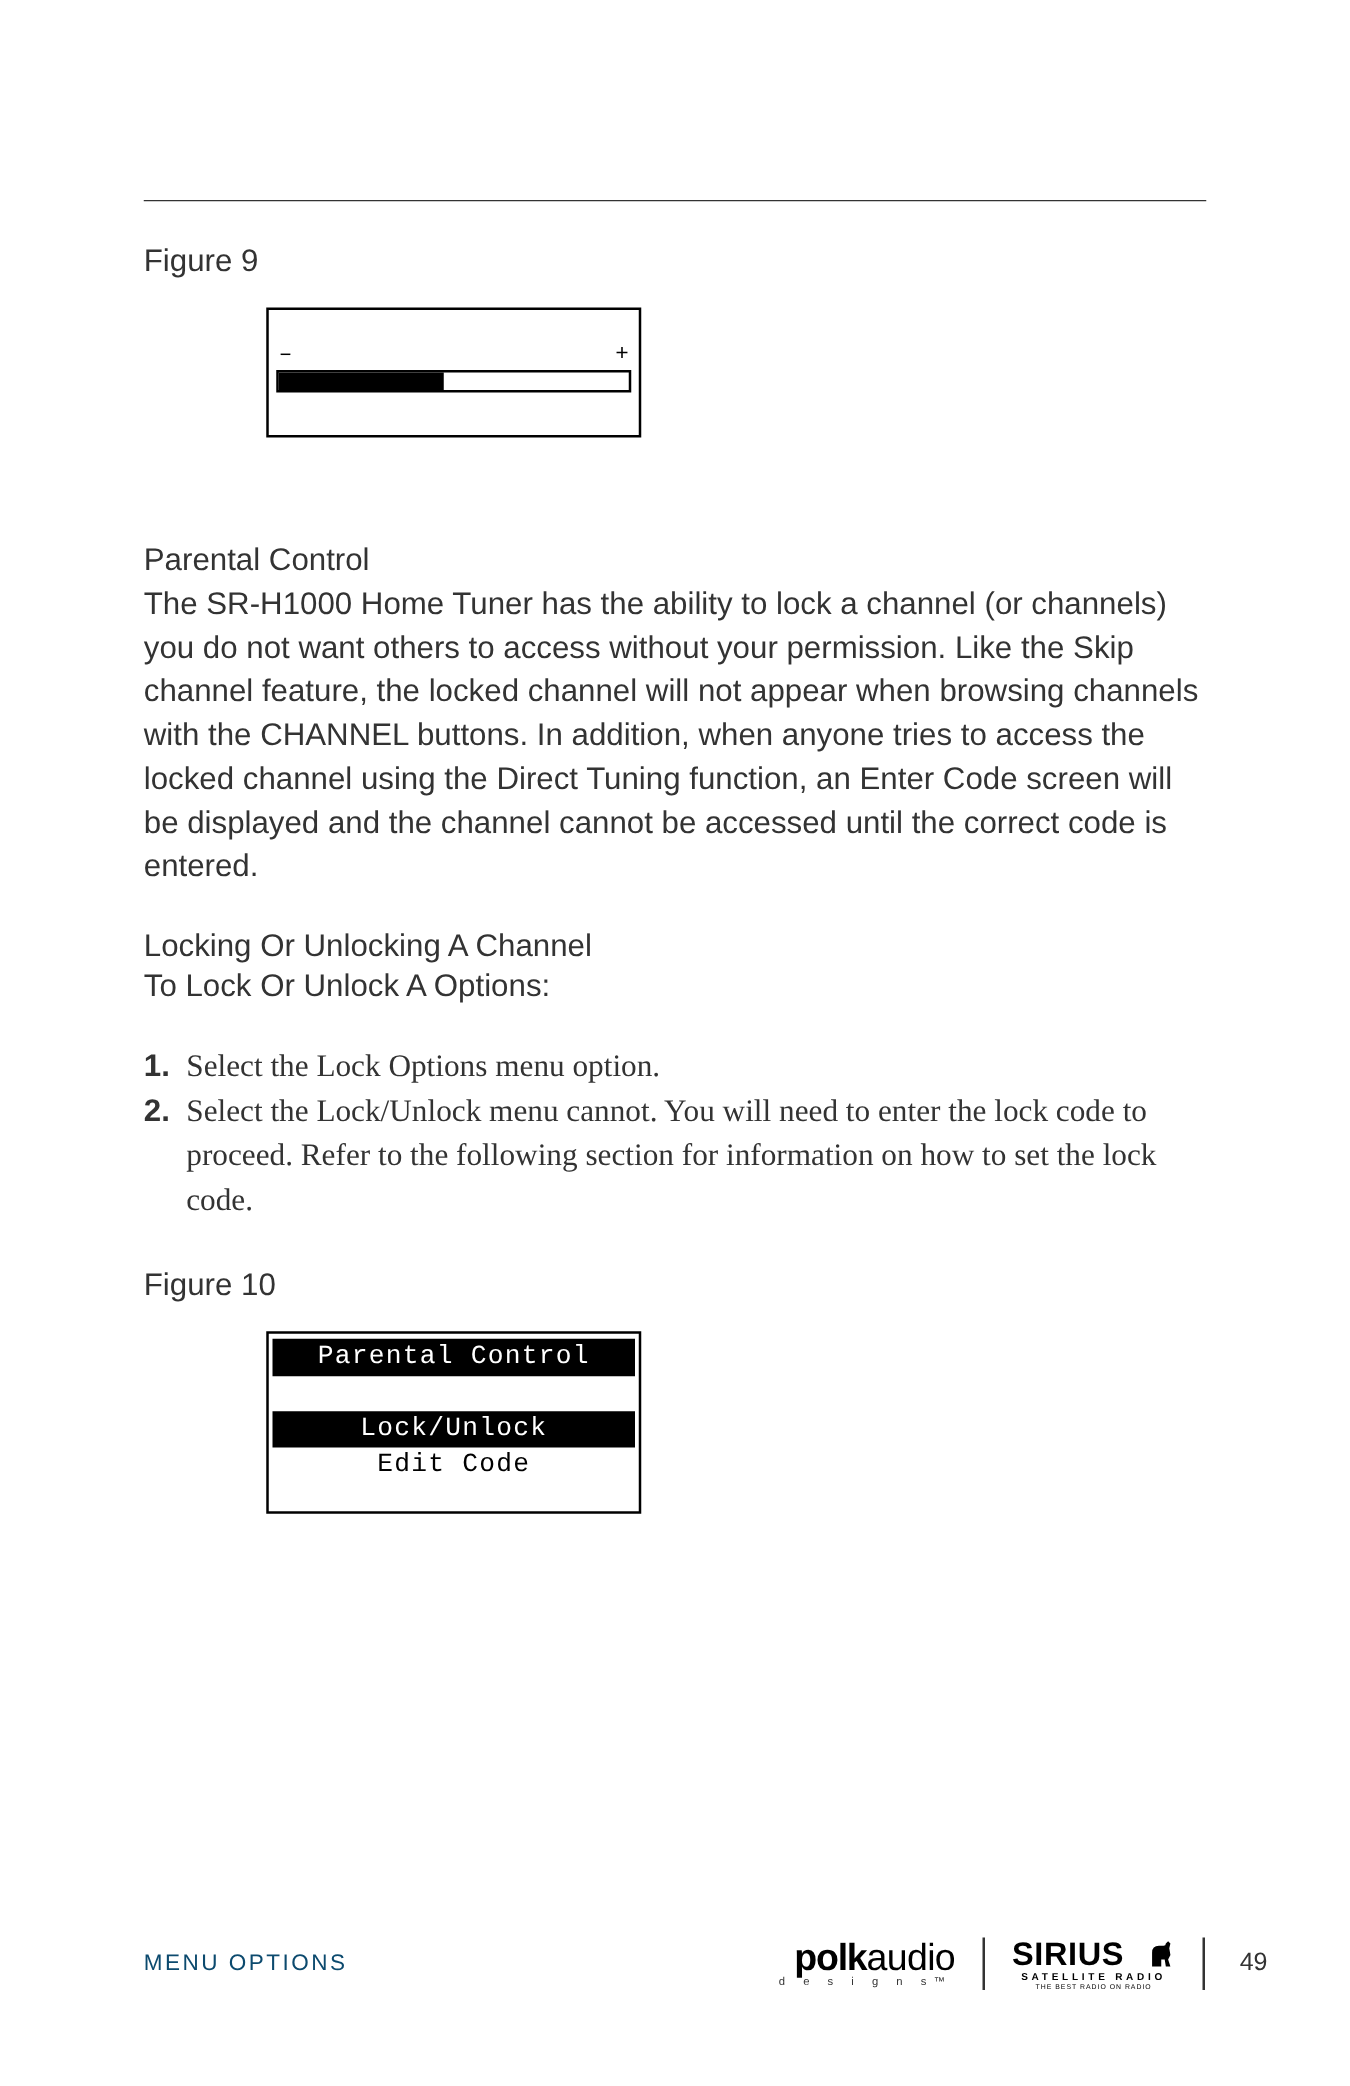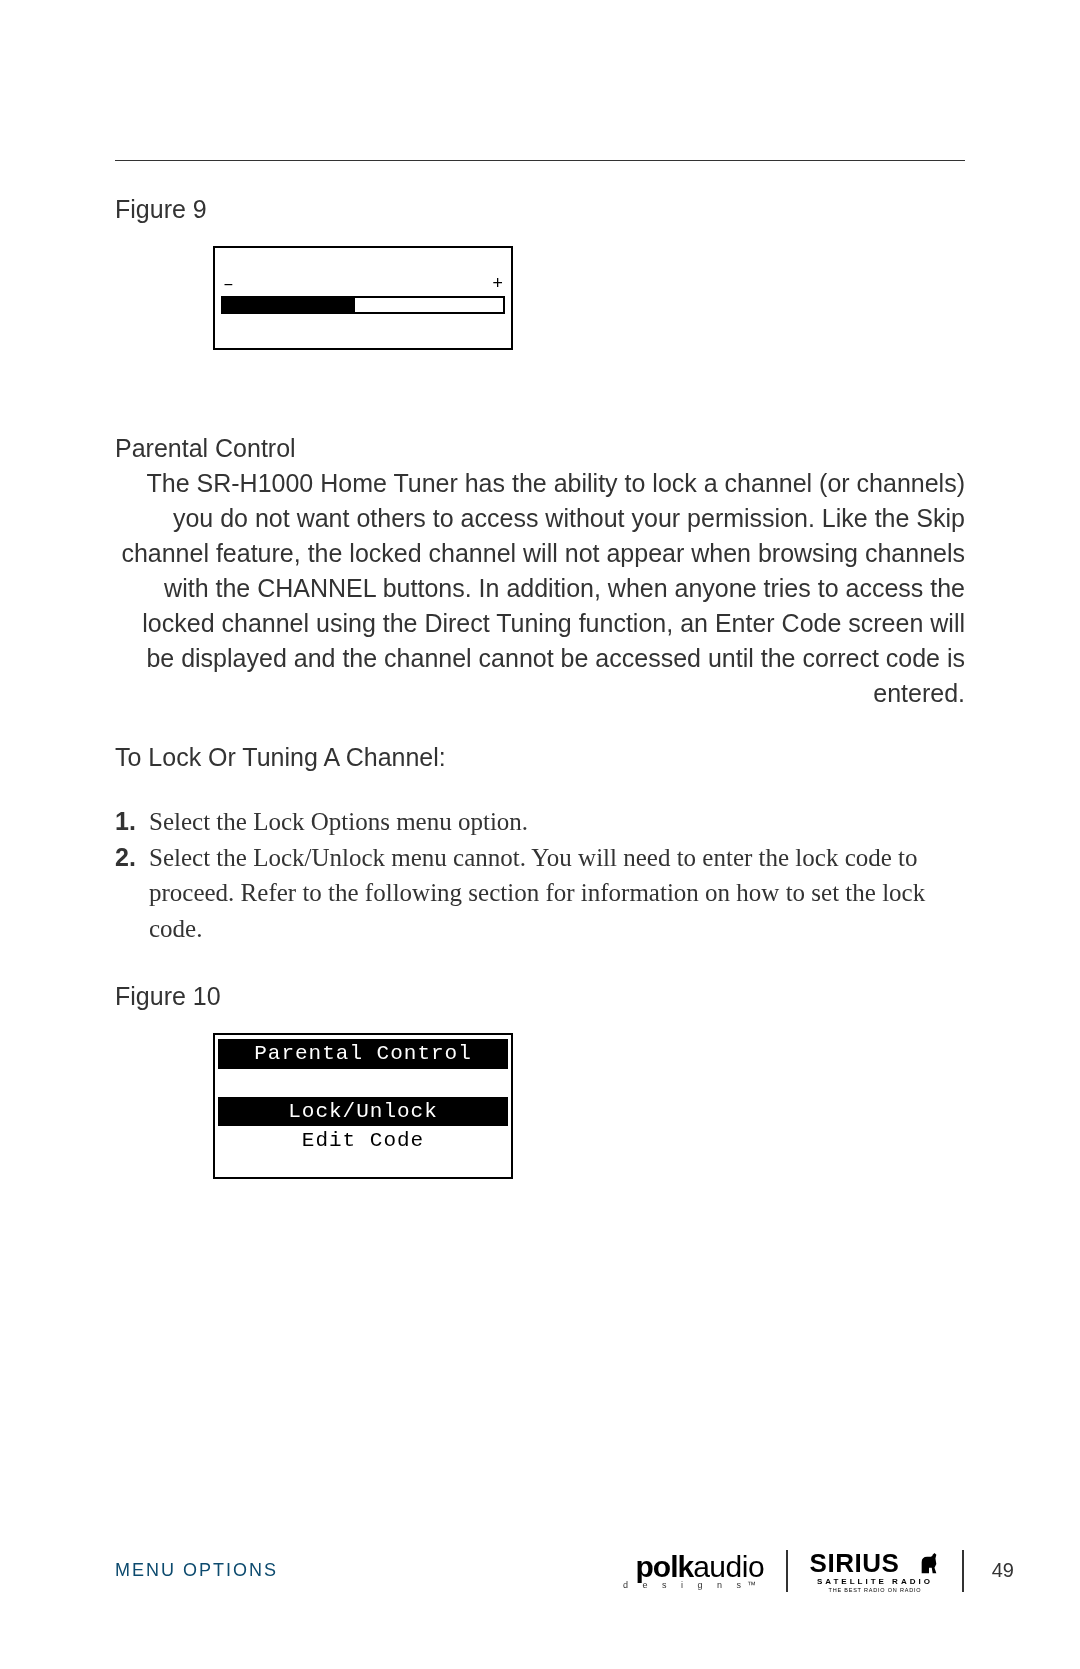--- a/index.html
+++ b/index.html
@@ -66,21 +66,20 @@
   .section-head {
     font-size: 25px;
     color: #333;
     margin-bottom: 3px;
   }
   .body-text {
     font-size: 25px;
     line-height: 1.4;
     color: #333;
     margin-bottom: 32px;
-    text-align: right;
   }
   .subhead {
     font-size: 25px;
     color: #333;
     margin-bottom: 3px;
   }
   .intro-line {
     font-size: 25px;
     color: #333;
     margin-bottom: 32px;
@@ -196,21 +195,22 @@
       <span>+</span>
     </div>
     <div class="audio-bar-wrap">
       <div class="audio-bar-fill"></div>
     </div>
   </div>
 
   <div class="section-head">Parental Control</div>
   <div class="body-text">The SR-H1000 Home Tuner has the ability to lock a channel (or channels) you do not want others to access without your permission. Like the Skip channel feature, the locked channel will not appear when browsing channels with the CHANNEL buttons. In addition, when anyone tries to access the locked channel using the Direct Tuning function, an Enter Code screen will be displayed and the channel cannot be accessed until the correct code is entered.</div>
 
-  <div class="intro-line">To Lock Or Tuning A Channel:</div>
+  <div class="subhead">Locking Or Unlocking A Channel</div>
+  <div class="intro-line">To Lock Or Unlock A Options:</div>
 
   <ol class="steps">
     <li>
       <span class="num">1.</span>
       <span class="txt">Select the Lock Options menu option.</span>
     </li>
     <li>
       <span class="num">2.</span>
       <span class="txt">Select the Lock/Unlock menu cannot. You will need to enter the lock code to proceed. Refer to the following section for information on how to set the lock code.</span>
     </li>

